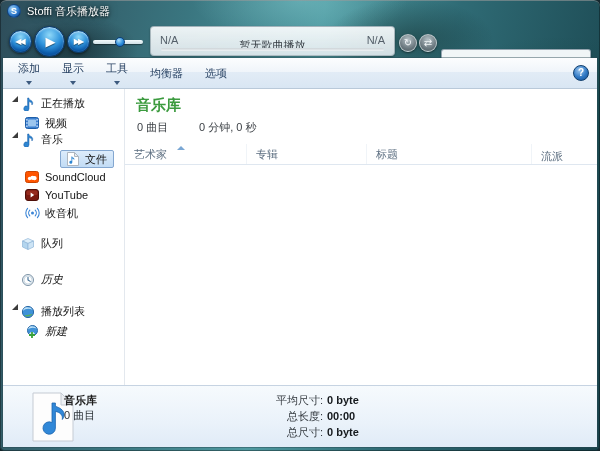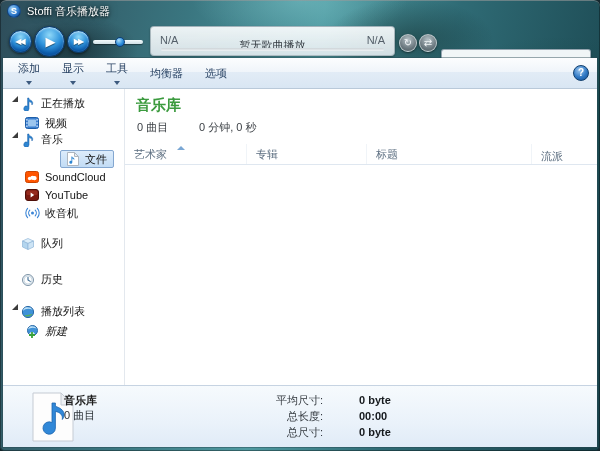--- a/index.html
+++ b/index.html
@@ -85,21 +85,21 @@
   .side-row{display:flex;align-items:flex-start;height:18px;font-size:11px;color:#141414;cursor:pointer;}
   .tw{width:10px;margin-left:7px;flex:0 0 auto;display:flex;align-items:center;justify-content:center;}
   .tw .tri{width:0;height:0;border-left:6px solid transparent;border-bottom:6px solid #3c3c3c;}
   .sicon{width:16px;height:16px;flex:0 0 auto;display:flex;align-items:center;justify-content:center;margin-right:5px;}
   .side-row .lbl{white-space:nowrap;}
   .child{margin-left:17px;}
   .child .inner{display:flex;align-items:center;height:18px;padding:0 6px 0 3px;border-radius:2px;border:1px solid transparent;}
   .child.selected .inner{background:linear-gradient(180deg,#ddecfb,#c2dcf5);border-color:#84a7d0;margin-left:40px;}
   .gap-sm{margin-top:0;}
   .gap-md{margin-top:14px;}
-  .gap-lg{margin-top:18px;}
+  .gap-lg{margin-top:18px;font-style:italic;}
   .italic .lbl{font-style:italic;}
 
   
   .content{flex:1;min-width:0;display:flex;flex-direction:column;padding-top:7px;}
   .lib-title{font-size:15px;font-weight:bold;color:#3c9b3f;margin:0 0 3px 11px;}
   .lib-counts{display:flex;font-size:11px;color:#3a3f44;margin:2px 0 9px 12px;}
   .lib-counts .c1{width:62px;}
   .thead{display:grid;grid-template-columns:122px 120px 165px 1fr;height:21px;align-items:center;
     border-bottom:1px solid #dfe7f0;font-size:11px;color:#5c6e80;}
   .th{position:relative;height:100%;display:flex;align-items:center;padding-left:9px;cursor:pointer;
@@ -110,21 +110,21 @@
   .tbody{flex:1;background:#fff;}
 
   
   .statusbar{flex:0 0 62px;position:relative;border-top:1px solid #c6d3e2;
     background:linear-gradient(180deg,#f6fafd 0%,#eaf2fa 60%,#e0ebf7 100%);font-size:11px;color:#2d3338;}
   .sb-icon{position:absolute;left:29px;top:6px;}
   .sb-name{position:absolute;left:61px;top:7px;font-weight:bold;color:#1c1c1c;}
   .sb-count{position:absolute;left:61px;top:22px;}
   .sb-avglen{position:absolute;left:97px;top:37px;}
   .sb-right{position:absolute;left:262px;top:6px;}
-  .sb-row{display:flex;height:16px;align-items:center;gap:32px;}
+  .sb-row{display:flex;height:16px;align-items:center;}
   .sb-lbl{width:58px;text-align:right;margin-right:4px;color:#33393f;}
   .sb-val{font-weight:bold;color:#15191d;}
 </style>
 </head>
 <body>
 
 <div class="window">
 
   <div class="titlebar">
     <div class="logo">S</div>

